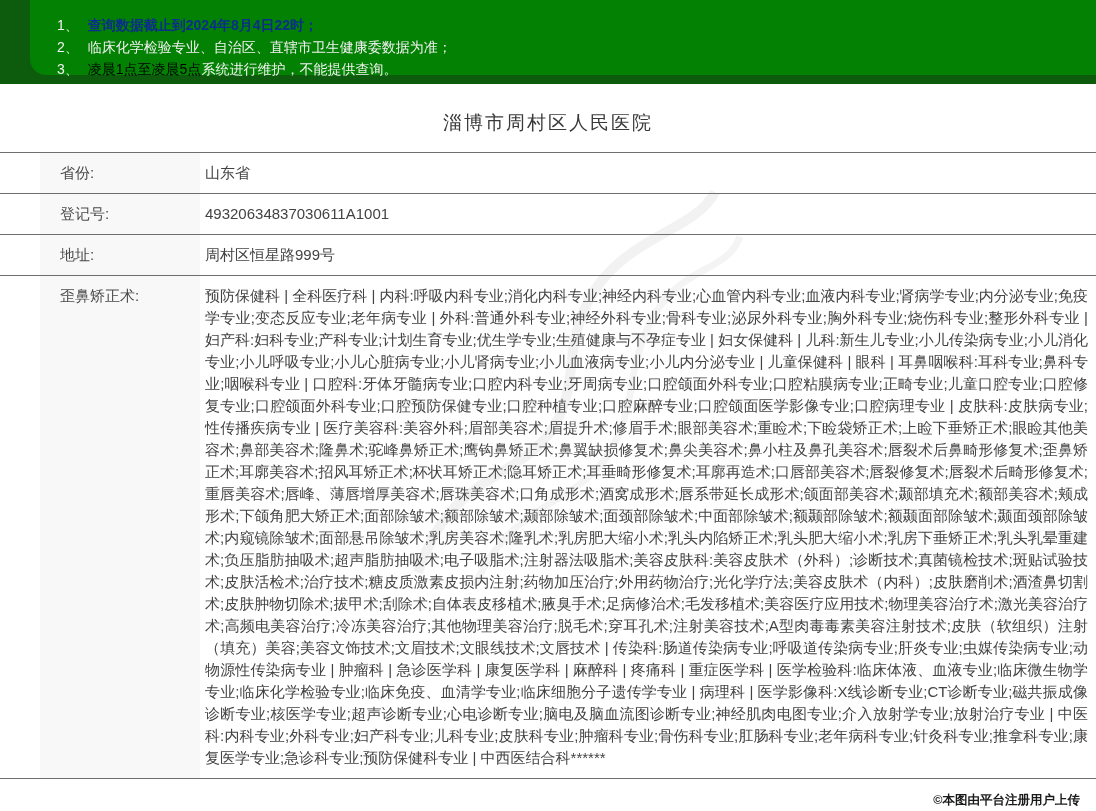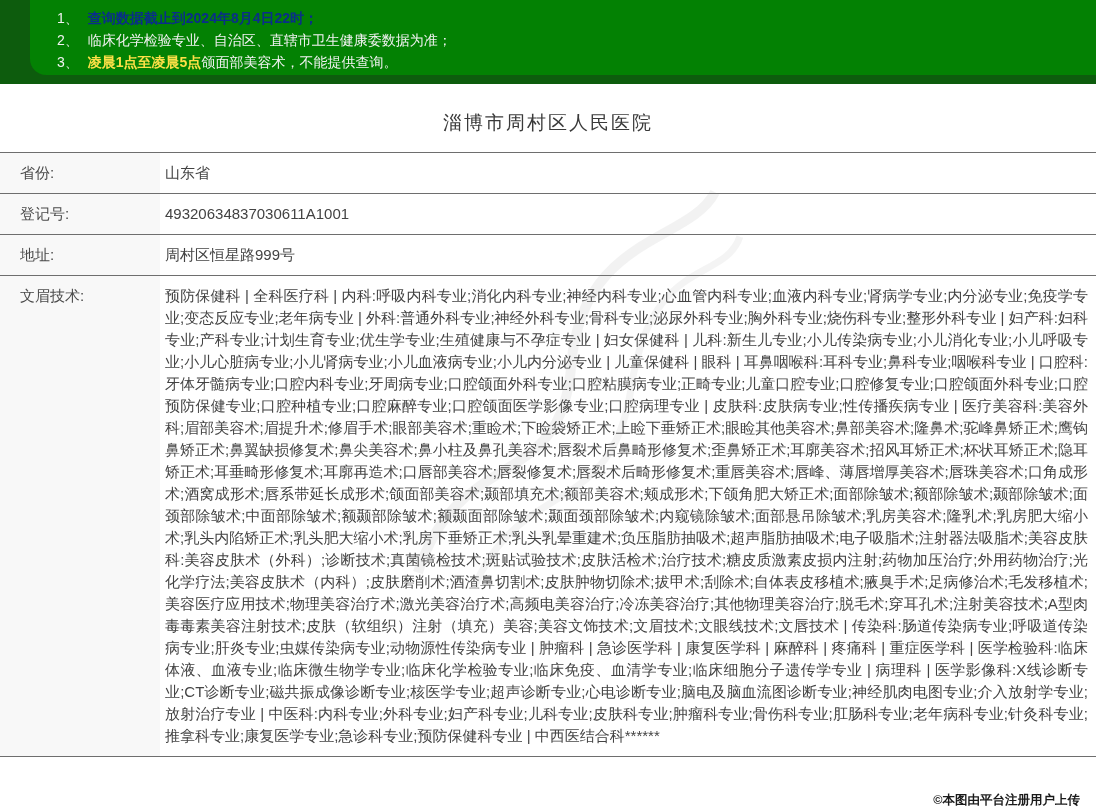--- a/index.html
+++ b/index.html
@@ -7,38 +7,38 @@
     width:1096px; height:811px; position:relative; overflow:hidden;
     background:#ffffff;
     font-family:"Liberation Sans", sans-serif;
     -webkit-font-smoothing:antialiased;
   }
   
   .notice-band { width:100%; height:84px; background:#0d5c0d; }
   .notice-panel {
     margin-left:30px; height:75px; background:#038103;
     border-bottom-left-radius:16px;
-    box-sizing:border-box; padding:7px 10px 0 27px;
+    box-sizing:border-box; padding:14px 10px 0 27px;
   }
   .notice-line { font-size:14px; line-height:22px; color:#f2f2f2; white-space:nowrap; }
   .notice-num { color:#f2f2f2; margin-right:9px; }
   .notice-blue { color:#0a2e8a; font-weight:bold; }
-  .notice-bold { color:#fde047; font-weight:bold; }
+  .notice-bold { color:#000000; font-weight:normal; }
   
   .page-title {
     margin:26px 0 16px 0; text-align:center;
     font-size:19px; font-weight:400; color:#3a3a3a; letter-spacing:2px;
   }
   
   .info-table { border-top:1px solid #6e6e6e; }
   .info-row { display:flex; border-bottom:1px solid #6e6e6e; }
   .info-label {
     width:160px; min-width:160px; box-sizing:border-box;
     background:#f8f8f8; color:#4a4a4a;
-    font-size:15px; line-height:18px; padding:11px 0 11px 20px;
+    font-size:15px; line-height:18px; padding:11px 0 11px 20px;margin-left:40px;
   }
   .info-value {
     flex:1; color:#434343;
     font-size:15px; line-height:18px; padding:11px 20px 11px 5px;
   }
   .info-value.catalog {
     line-height:22px; text-align:justify; padding:9px 8px 9px 5px; min-height:424px;
     box-sizing:border-box;
   }
   
@@ -57,21 +57,21 @@
 
 <div class="notice-band">
   <div class="notice-panel">
     <div class="notice-line">
       <span class="notice-num">1、</span><span class="notice-blue">查询数据截止到2024年8月4日22时；</span><span></span>
     </div>
     <div class="notice-line">
       <span class="notice-num">2、</span><span class="notice-bold"></span><span>临床化学检验专业、自治区、直辖市卫生健康委数据为准；</span>
     </div>
     <div class="notice-line">
-      <span class="notice-num">3、</span><span class="notice-bold">凌晨1点至凌晨5点</span><span>颌面部美容术，不能提供查询。</span>
+      <span class="notice-num">3、</span><span class="notice-bold">凌晨1点至凌晨5点</span><span>系统进行维护，不能提供查询。</span>
     </div>
   </div>
 </div>
 
 <h1 class="page-title">淄博市周村区人民医院</h1>
 
 <svg class="watermark" viewBox="0 0 460 330" xmlns="http://www.w3.org/2000/svg">
   <path d="M40 290 C 120 180, 200 260, 250 140 S 400 60, 440 20" stroke="#8a8a8a" stroke-width="10" fill="none"></path>
   <path d="M90 320 C 170 230, 240 300, 300 180 S 420 110, 450 70" stroke="#9a9a9a" stroke-width="7" fill="none"></path>
 </svg>
@@ -83,18 +83,18 @@
   </div>
   <div class="info-row">
     <div class="info-label">登记号:</div>
     <div class="info-value">49320634837030611A1001</div>
   </div>
   <div class="info-row">
     <div class="info-label">地址:</div>
     <div class="info-value">周村区恒星路999号</div>
   </div>
   <div class="info-row">
-    <div class="info-label">文眉技术:</div>
+    <div class="info-label">歪鼻矫正术:</div>
     <div class="info-value catalog">预防保健科 | 全科医疗科 | 内科:呼吸内科专业;消化内科专业;神经内科专业;心血管内科专业;血液内科专业;肾病学专业;内分泌专业;免疫学专业;变态反应专业;老年病专业 | 外科:普通外科专业;神经外科专业;骨科专业;泌尿外科专业;胸外科专业;烧伤科专业;整形外科专业 | 妇产科:妇科专业;产科专业;计划生育专业;优生学专业;生殖健康与不孕症专业 | 妇女保健科 | 儿科:新生儿专业;小儿传染病专业;小儿消化专业;小儿呼吸专业;小儿心脏病专业;小儿肾病专业;小儿血液病专业;小儿内分泌专业 | 儿童保健科 | 眼科 | 耳鼻咽喉科:耳科专业;鼻科专业;咽喉科专业 | 口腔科:牙体牙髓病专业;口腔内科专业;牙周病专业;口腔颌面外科专业;口腔粘膜病专业;正畸专业;儿童口腔专业;口腔修复专业;口腔颌面外科专业;口腔预防保健专业;口腔种植专业;口腔麻醉专业;口腔颌面医学影像专业;口腔病理专业 | 皮肤科:皮肤病专业;性传播疾病专业 | 医疗美容科:美容外科;眉部美容术;眉提升术;修眉手术;眼部美容术;重睑术;下睑袋矫正术;上睑下垂矫正术;眼睑其他美容术;鼻部美容术;隆鼻术;驼峰鼻矫正术;鹰钩鼻矫正术;鼻翼缺损修复术;鼻尖美容术;鼻小柱及鼻孔美容术;唇裂术后鼻畸形修复术;歪鼻矫正术;耳廓美容术;招风耳矫正术;杯状耳矫正术;隐耳矫正术;耳垂畸形修复术;耳廓再造术;口唇部美容术;唇裂修复术;唇裂术后畸形修复术;重唇美容术;唇峰、薄唇增厚美容术;唇珠美容术;口角成形术;酒窝成形术;唇系带延长成形术;颌面部美容术;颞部填充术;额部美容术;颊成形术;下颌角肥大矫正术;面部除皱术;额部除皱术;颞部除皱术;面颈部除皱术;中面部除皱术;额颞部除皱术;额颞面部除皱术;颞面颈部除皱术;内窥镜除皱术;面部悬吊除皱术;乳房美容术;隆乳术;乳房肥大缩小术;乳头内陷矫正术;乳头肥大缩小术;乳房下垂矫正术;乳头乳晕重建术;负压脂肪抽吸术;超声脂肪抽吸术;电子吸脂术;注射器法吸脂术;美容皮肤科:美容皮肤术（外科）;诊断技术;真菌镜检技术;斑贴试验技术;皮肤活检术;治疗技术;糖皮质激素皮损内注射;药物加压治疗;外用药物治疗;光化学疗法;美容皮肤术（内科）;皮肤磨削术;酒渣鼻切割术;皮肤肿物切除术;拔甲术;刮除术;自体表皮移植术;腋臭手术;足病修治术;毛发移植术;美容医疗应用技术;物理美容治疗术;激光美容治疗术;高频电美容治疗;冷冻美容治疗;其他物理美容治疗;脱毛术;穿耳孔术;注射美容技术;A型肉毒毒素美容注射技术;皮肤（软组织）注射（填充）美容;美容文饰技术;文眉技术;文眼线技术;文唇技术 | 传染科:肠道传染病专业;呼吸道传染病专业;肝炎专业;虫媒传染病专业;动物源性传染病专业 | 肿瘤科 | 急诊医学科 | 康复医学科 | 麻醉科 | 疼痛科 | 重症医学科 | 医学检验科:临床体液、血液专业;临床微生物学专业;临床化学检验专业;临床免疫、血清学专业;临床细胞分子遗传学专业 | 病理科 | 医学影像科:X线诊断专业;CT诊断专业;磁共振成像诊断专业;核医学专业;超声诊断专业;心电诊断专业;脑电及脑血流图诊断专业;神经肌肉电图专业;介入放射学专业;放射治疗专业 | 中医科:内科专业;外科专业;妇产科专业;儿科专业;皮肤科专业;肿瘤科专业;骨伤科专业;肛肠科专业;老年病科专业;针灸科专业;推拿科专业;康复医学专业;急诊科专业;预防保健科专业 | 中西医结合科******</div>
   </div>
 </div>
 
 <div class="upload-stamp">©本图由平台注册用户上传</div>
 
 </body></html>

